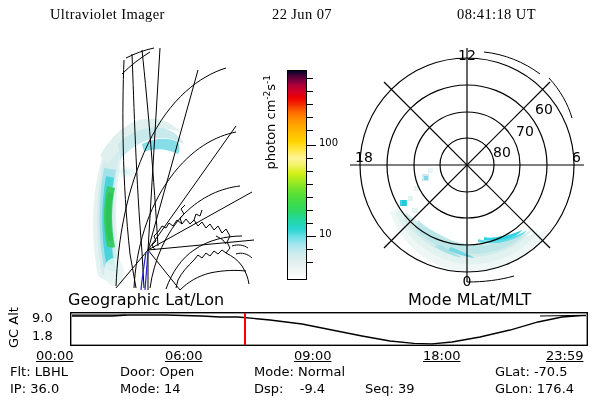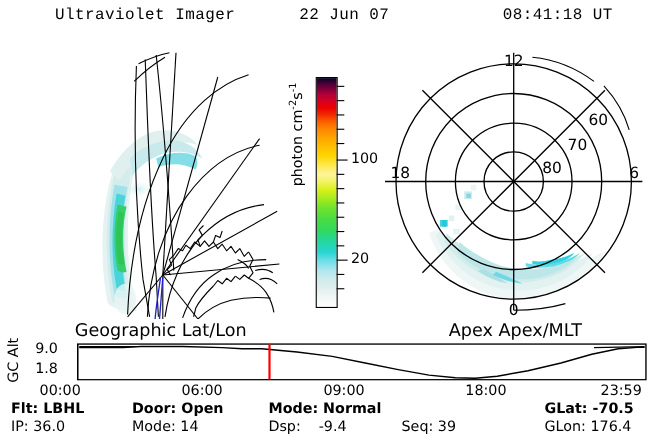--- a/index.html
+++ b/index.html
@@ -26,21 +26,21 @@
   
   #header {
     left: 0; top: 6px;
     width: 600px; height: 24px;
   }
   #header .htxt {
     position: absolute;
     font-size: 14.5px;
     letter-spacing: 0.4px;
     white-space: nowrap;
-    font-family: Liberation Mono, monospace;
+    font-family: Liberation Serif, serif;
   }
   #hdr-title { left: 50px; top: 0; }
   #hdr-date  { left: 272px; top: 0; }
   #hdr-time  { left: 427px; top: 0; margin-left: 30px; }
 
   
   #geo-panel  { left: 30px;  top: 40px; width: 230px; height: 250px; }
   #mlt-panel  { left: 338px; top: 40px; width: 258px; height: 250px; }
   #geo-panel svg, #mlt-panel svg { display: block; }
 
@@ -87,21 +87,21 @@
   .cbar-tick {
     position: absolute;
     left: 50px;
     width: 7px; height: 0;
     border-top: 1.4px solid #000;
   }
   .cbar-tick.major { width: 10px; }
   .cbar-label {
     position: absolute;
     left: 63px;
-    font-size: 13px;
+    font-size: 10px;
     line-height: 1;
     white-space: nowrap;
     font-family: "DejaVu Sans", sans-serif;
   }
   #cbar-axis-label {
     position: absolute;
     left: -56px; top: 54px;
     width: 140px;
     text-align: center;
     font-size: 13px;
@@ -149,35 +149,36 @@
     left: 70px; top: 4px;
     width: 518px; height: 34px;
   }
   #orbit-plot svg { display: block; }
   .orbit-xtick {
     position: absolute;
     top: 40px;
     font-size: 13px;
     white-space: nowrap;
     font-family: "DejaVu Sans", sans-serif;
+    text-decoration: underline;
   }
 
   
   #status { left: 0; top: 364px; width: 600px; height: 34px; }
   .st {
     position: absolute;
     font-size: 13px;
     white-space: nowrap;
     font-family: "DejaVu Sans", sans-serif;
   }
-  .st-r1 { top: 0; font-weight: bold; }
+  .st-r1 { top: 0; }
   .st-r2 { top: 17px; }
   .st-c1 { left: 10px; }
   .st-c2 { left: 120px; }
-  .st-c3 { left: 244px; }
+  .st-c3 { left: 254px; }
   .st-c4 { left: 365px; }
   .st-c5 { left: 495px; }
 </style>
 </head>
 <body>
 
 <div id="root">
 
   <div id="header" class="abs">
     <span class="htxt" id="hdr-title">Ultraviolet Imager</span>
@@ -292,21 +293,21 @@
     <div class="cbar-tick" style="top:111px"></div>
     <div class="cbar-tick" style="top:124px"></div>
     <div class="cbar-tick" style="top:137px"></div>
     <div class="cbar-tick" style="top:150px"></div>
     <div class="cbar-tick" style="top:163px"></div>
     <div class="cbar-tick major" style="top:176px"></div>
     <div class="cbar-tick" style="top:189px"></div>
     <div class="cbar-tick" style="top:202px"></div>
 
     <div class="cbar-label" style="top:78px">100</div>
-    <div class="cbar-label" style="top:169px">20</div>
+    <div class="cbar-label" style="top:169px">10</div>
   </div>
 
   <div id="mlt-panel" class="abs">
     <svg width="258" height="250" viewBox="0 0 258 250">
       <defs>
         <clipPath id="dialClip">
           <circle cx="129" cy="125" r="107"></circle>
         </clipPath>
       </defs>
 
@@ -368,21 +369,21 @@
         <text id="lbl-mlt-0" x="129" y="246" text-anchor="middle">0</text>
         <text id="lbl-mlt-18" x="17" y="122" text-anchor="start">18</text>
         <text id="lbl-lat-60" x="197" y="74" text-anchor="start">60</text>
         <text id="lbl-lat-70" x="178" y="96" text-anchor="start">70</text>
         <text id="lbl-lat-80" x="155" y="117" text-anchor="start">80</text>
       </g>
     </svg>
   </div>
 
   <div class="panel-caption" id="cap-geo">Geographic Lat/Lon</div>
-  <div class="panel-caption" id="cap-mlt">Apex Apex/MLT</div>
+  <div class="panel-caption" id="cap-mlt">Mode MLat/MLT</div>
 
   <div id="orbit-area" class="abs">
     <div id="orbit-ylabel">GC Alt</div>
     <div class="orbit-ytick" id="orbit-ytick-hi">9.0</div>
     <div class="orbit-ytick" id="orbit-ytick-lo">1.8</div>
 
     <div id="orbit-plot">
       <svg width="518" height="34" viewBox="0 0 518 34">
         <rect x="0.7" y="0.7" width="516.6" height="32.6" fill="none" stroke="#000000" stroke-width="1.4"></rect>
 

